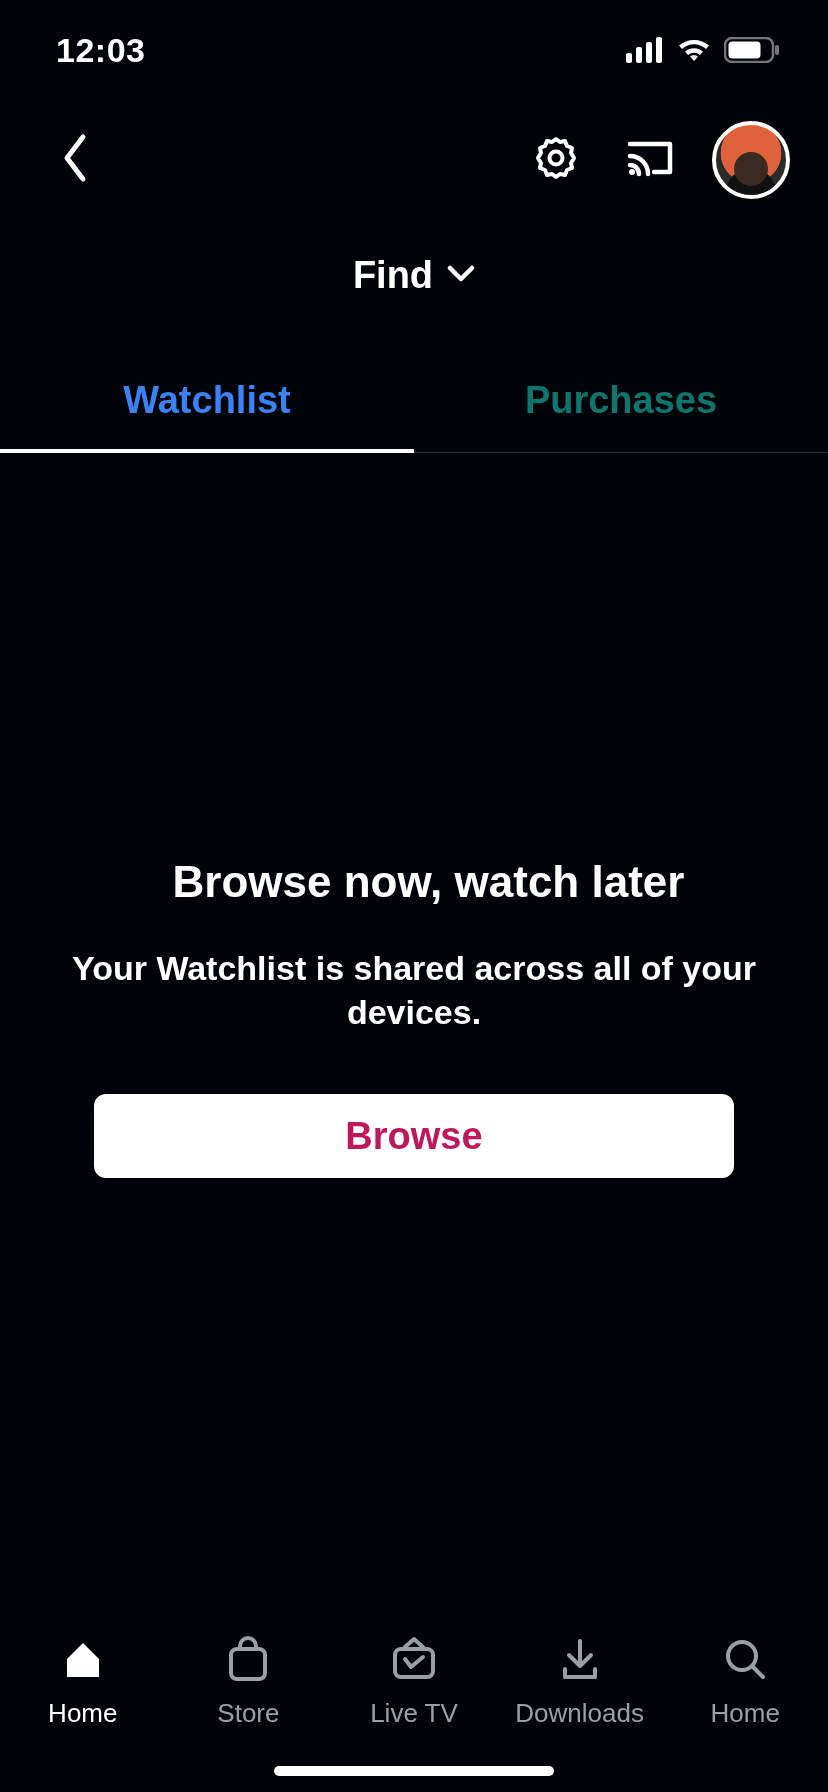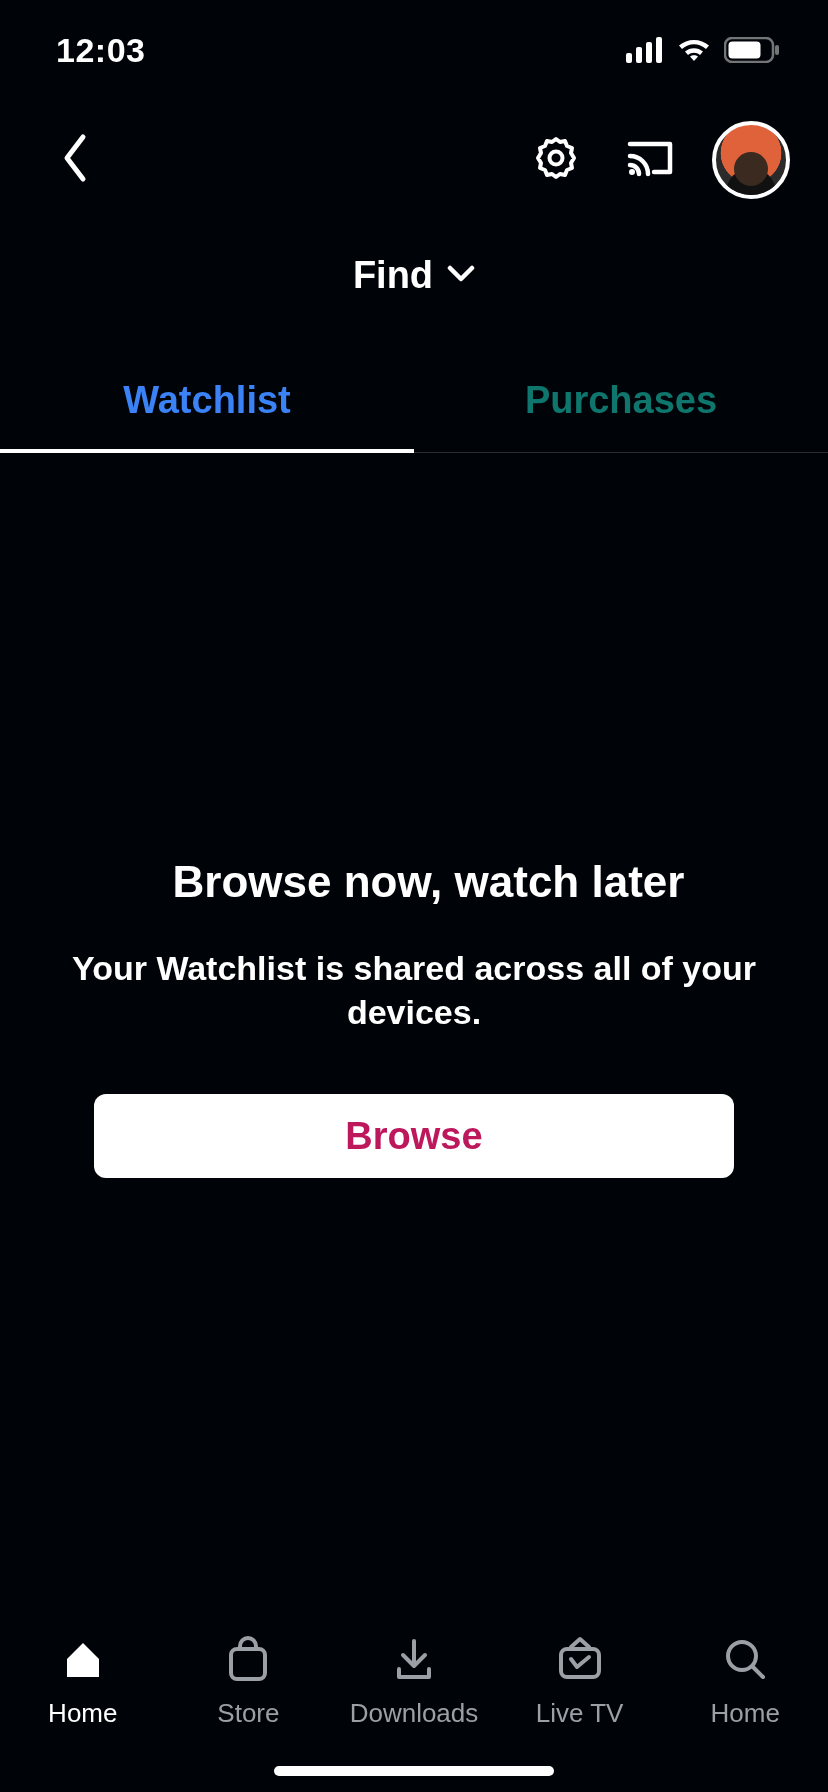--- a/index.html
+++ b/index.html
@@ -280,44 +280,44 @@
           <rect x="6" y="14" width="34" height="30" rx="6" fill="none" stroke="#9aa0a6" stroke-width="4"></rect>
           <path d="M15 14 v-3 a8 8 0 0 1 16 0 v3" fill="none" stroke="#9aa0a6" stroke-width="4"></path>
         </svg>
       </span>
         </div>
       <span>Store</span>
     </div>
     <div class="nav-item">
       <div class="icon-slot">
           <span>
+        <svg width="50" height="48" viewBox="0 0 50 48">
+          <rect x="6" y="14" width="38" height="28" rx="6" fill="none" stroke="#9aa0a6" stroke-width="4"></rect>
+          <polyline points="16,12 25,4 34,12" fill="none" stroke="#9aa0a6" stroke-width="4" stroke-linecap="round" stroke-linejoin="round"></polyline>
+          <polyline points="16,24 22,32 34,22" fill="none" stroke="#9aa0a6" stroke-width="4" stroke-linecap="round" stroke-linejoin="round"></polyline>
+        </svg>
+      </span>
+        </div>
+      <span>Live TV</span>
+    </div>
+    <div class="nav-item">
+      <div class="icon-slot">
+          <span>
         <svg width="46" height="48" viewBox="0 0 46 48">
           <line x1="23" y1="6" x2="23" y2="30" stroke="#9aa0a6" stroke-width="4" stroke-linecap="round"></line>
           <polyline points="12,20 23,31 34,20" fill="none" stroke="#9aa0a6" stroke-width="4" stroke-linecap="round" stroke-linejoin="round"></polyline>
           <polyline points="8,34 8,42 38,42 38,34" fill="none" stroke="#9aa0a6" stroke-width="4" stroke-linecap="round" stroke-linejoin="round"></polyline>
         </svg>
       </span>
         </div>
       <span>Downloads</span>
     </div>
     <div class="nav-item">
       <div class="icon-slot">
           <span>
-        <svg width="50" height="48" viewBox="0 0 50 48">
-          <rect x="6" y="14" width="38" height="28" rx="6" fill="none" stroke="#9aa0a6" stroke-width="4"></rect>
-          <polyline points="16,12 25,4 34,12" fill="none" stroke="#9aa0a6" stroke-width="4" stroke-linecap="round" stroke-linejoin="round"></polyline>
-          <polyline points="16,24 22,32 34,22" fill="none" stroke="#9aa0a6" stroke-width="4" stroke-linecap="round" stroke-linejoin="round"></polyline>
-        </svg>
-      </span>
-        </div>
-      <span>Live TV</span>
-    </div>
-    <div class="nav-item">
-      <div class="icon-slot">
-          <span>
         <svg width="48" height="48" viewBox="0 0 48 48">
           <circle cx="21" cy="21" r="14" fill="none" stroke="#9aa0a6" stroke-width="4"></circle>
           <line x1="32" y1="32" x2="42" y2="42" stroke="#9aa0a6" stroke-width="4" stroke-linecap="round"></line>
         </svg>
       </span>
         </div>
       <span>Home</span>
     </div>
   </div>
 

